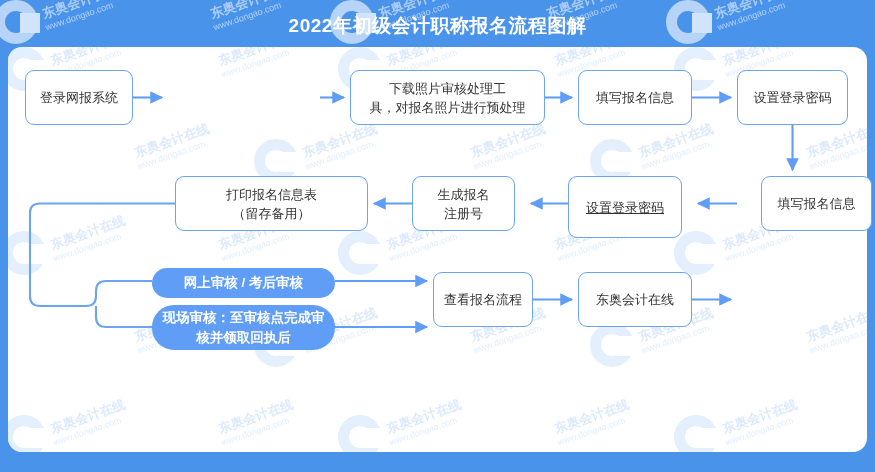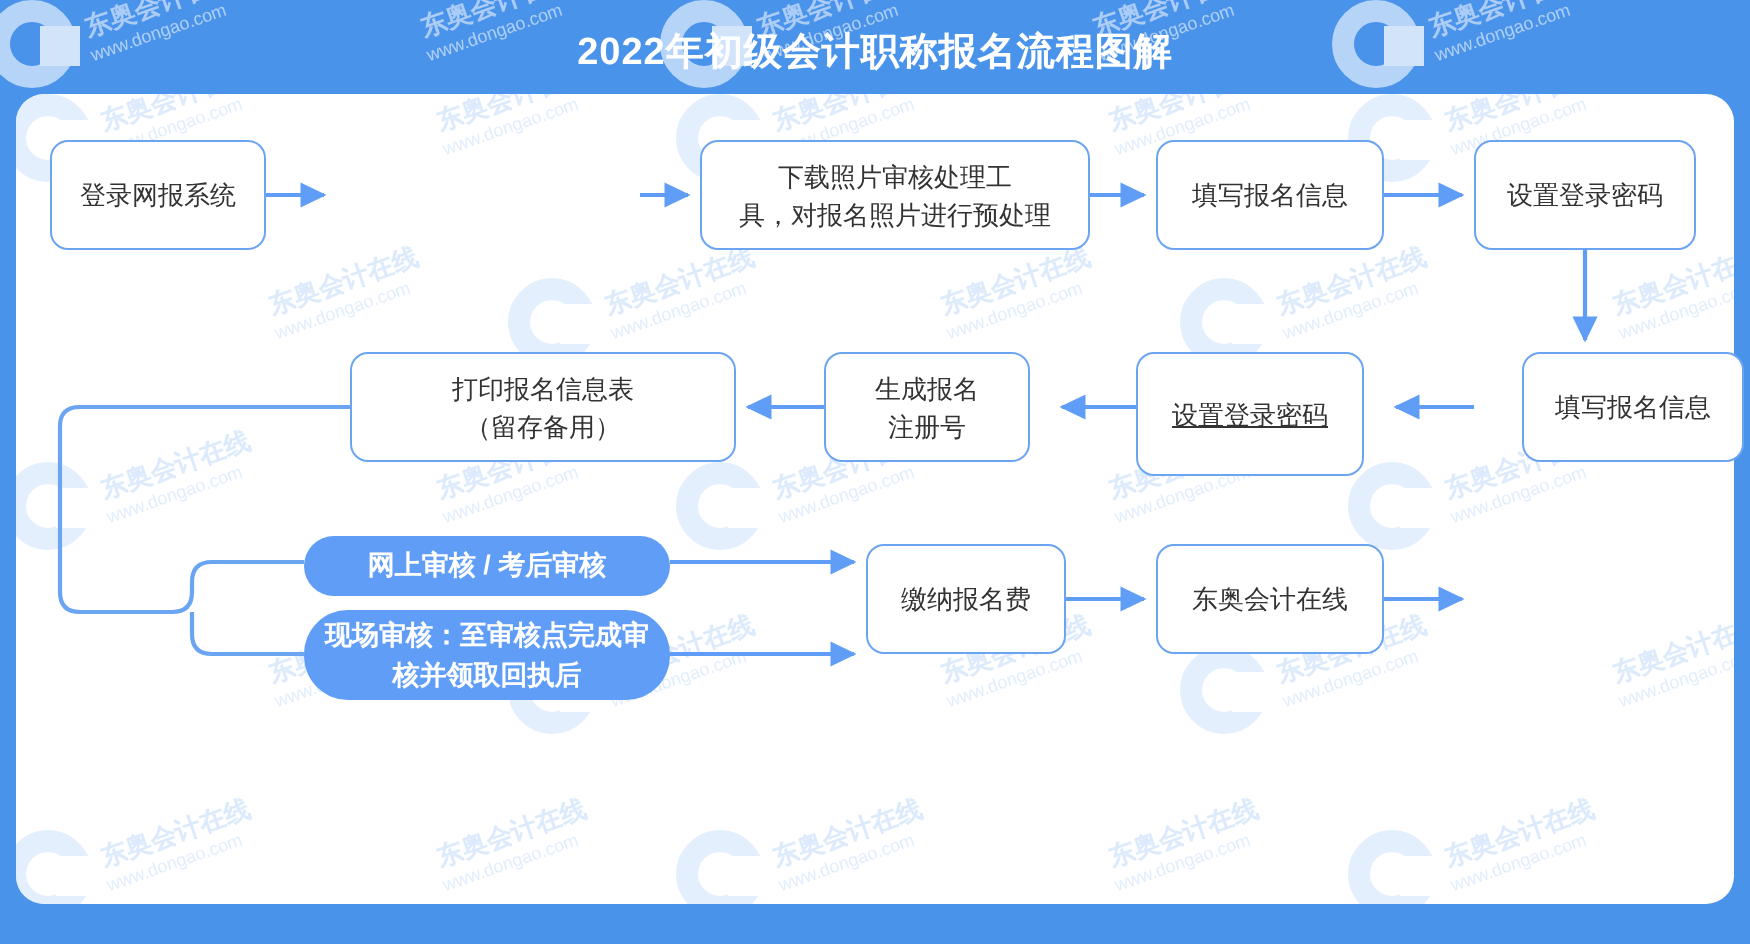--- a/index.html
+++ b/index.html
@@ -255,19 +255,19 @@
       <div class="node" style="left: 25px; top: 70px; width: 108px; height: 55px;">登录网报系统</div>
       <div class="node" style="left: 350px; top: 70px; width: 195px; height: 55px;">下载照片审核处理工<br>具，对报名照片进行预处理</div>
       <div class="node" style="left: 578px; top: 70px; width: 114px; height: 55px;">填写报名信息</div>
       <div class="node" style="left: 737px; top: 70px; width: 111px; height: 55px;">设置登录密码</div>
       <div class="node" style="left: 175px; top: 176px; width: 193px; height: 55px;">打印报名信息表<br>（留存备用）</div>
       <div class="node" style="left: 412px; top: 176px; width: 103px; height: 55px;">生成报名<br>注册号</div>
       <div class="node" style="left: 568px; top: 176px; width: 114px; height: 62px; text-decoration: underline;">设置登录密码</div>
       <div class="node" style="left: 737px; top: 176px; width: 111px; height: 55px; margin-left: 24px;">填写报名信息</div>
       <div class="node pill" style="left: 152px; top: 268px; width: 183px; height: 30px;">网上审核 / 考后审核</div>
       <div class="node pill" style="left: 152px; top: 305px; width: 183px; height: 45px;">现场审核：至审核点完成审<br>核并领取回执后</div>
-      <div class="node" style="left: 433px; top: 272px; width: 100px; height: 55px;">缴纳报名费</div>
+      <div class="node" style="left: 433px; top: 272px; width: 100px; height: 55px;">查看报名流程</div>
       <div class="node" style="left: 578px; top: 272px; width: 114px; height: 55px;">东奥会计在线</div>
     </div>
 
   <div class="note" id="footer-note" style="left: 118px; top: 385px; width: 639px; height: 32px;">说明：各地报考流程存在差异，以上信息仅供参考，如有异议，请以权威部门公布的内容为准！</div>
 
 </div>
 
 </body></html>

